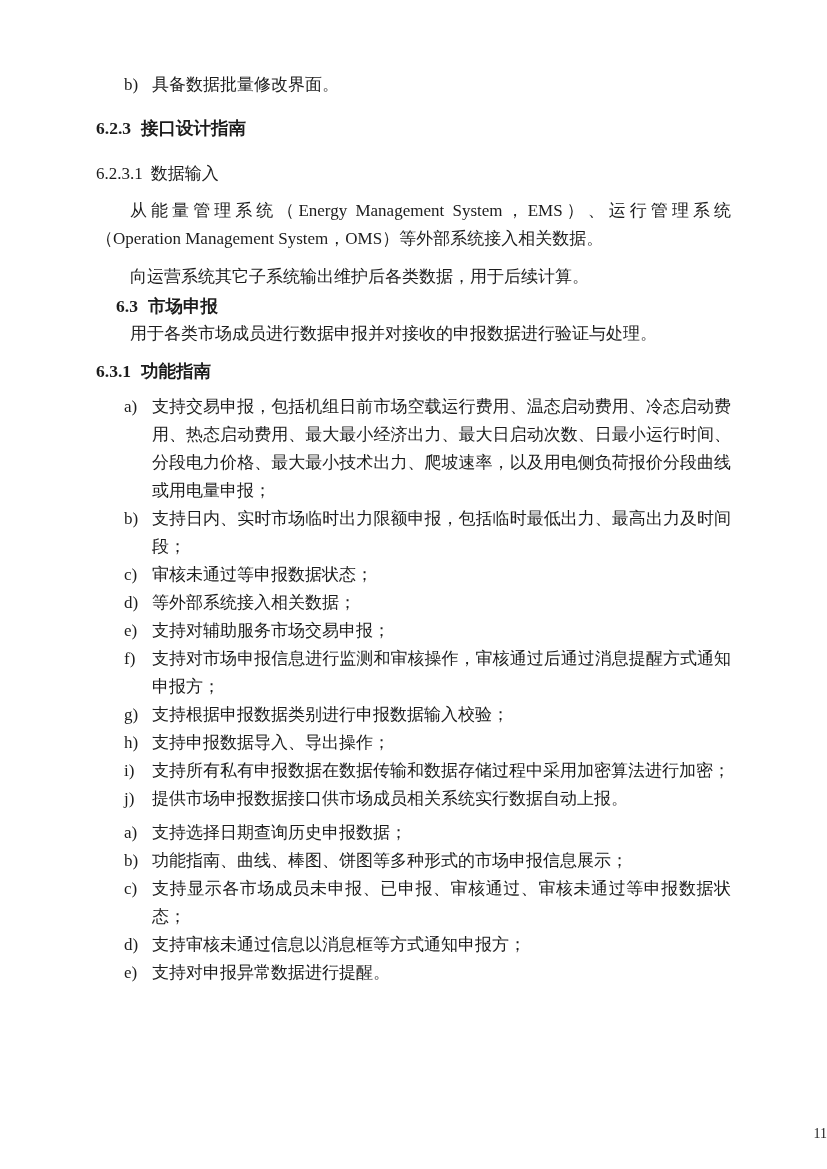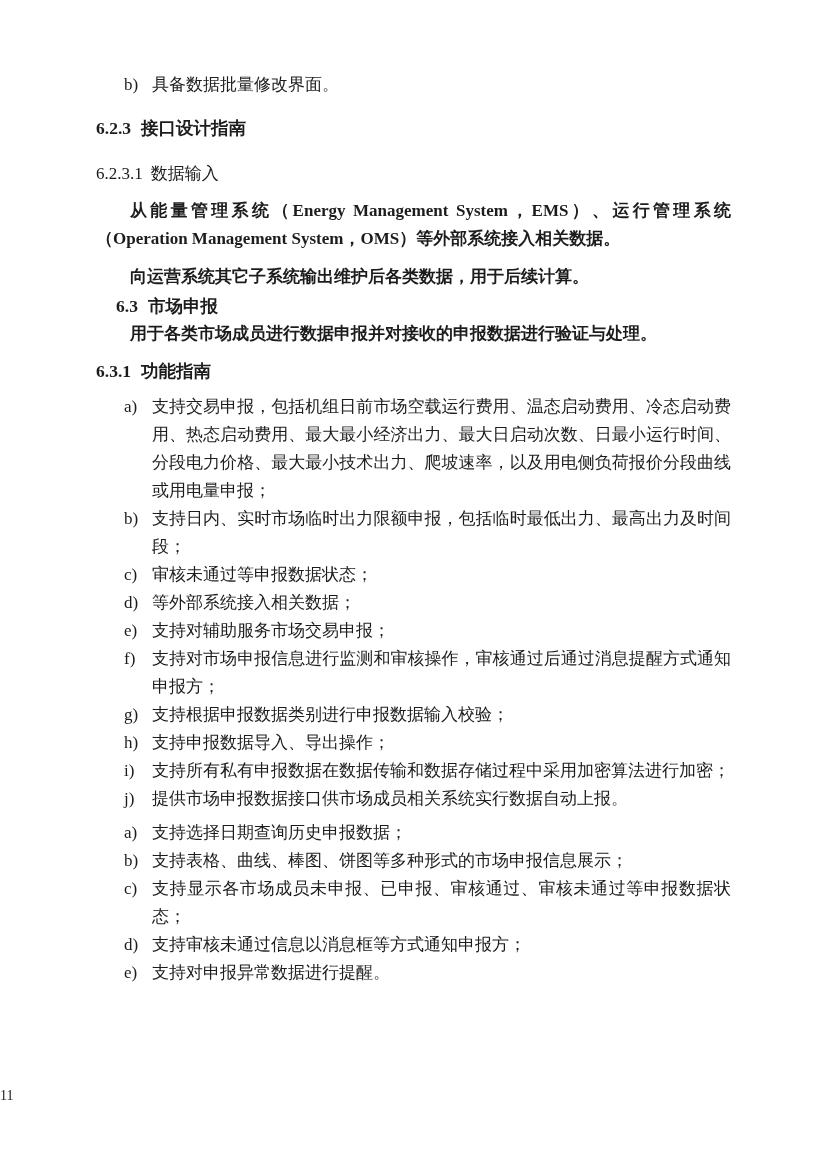--- a/index.html
+++ b/index.html
@@ -32,21 +32,20 @@
     font-size: 17px;
     line-height: 28px;
     font-weight: 400;
     margin: 0;
   }
   .heading-num { margin-right: 10px; }
   .heading-sub .heading-num { margin-right: 8px; }
   .para {
     margin: 0;
     text-indent: 2em;
-    font-weight: bold;
   }
   .doc-list { padding-left: 28px; margin: 0; }
   .doc-list-item { display: flex; }
   .doc-list-item .marker {
     width: 28px;
     flex-shrink: 0;
     text-align: left;
   }
   .doc-list-item .item-text { flex: 1; text-align: justify; }
   
@@ -54,22 +53,22 @@
   .mt-6  { margin-top: 6px; }
   .mt-7  { margin-top: 18px; }
   .mt-8  { margin-top: 8px; }
   .mt-9  { margin-top: 9px; }
   .mt-10 { margin-top: 10px; }
   .mt-13 { margin-top: 13px; }
   .mt-15 { margin-top: 15px; }
   .page-footer {
     position: absolute;
     left: 0; right: 0;
-    top: 1086px;
-    text-align: left;
+    top: 1124px;
+    text-align: right;
     font-size: 14px;
     line-height: 20px;
     color: #1c1c1c;
   }
 </style>
 </head>
 <body>
 
 <div class="page body-text">
 
@@ -147,21 +146,21 @@
   </div>
 
 
   <div class="doc-list mt-6">
     <div class="doc-list-item">
       <span class="marker">a)</span>
       <span class="item-text">支持选择日期查询历史申报数据；</span>
     </div>
     <div class="doc-list-item">
       <span class="marker">b)</span>
-      <span class="item-text">支持表格、曲线、棒图、饼图等多种形式的市场申报信息展示；</span>
+      <span class="item-text">功能指南、曲线、棒图、饼图等多种形式的市场申报信息展示；</span>
     </div>
     <div class="doc-list-item">
       <span class="marker">c)</span>
       <span class="item-text">支持显示各市场成员未申报、已申报、审核通过、审核未通过等申报数据状态；</span>
     </div>
     <div class="doc-list-item">
       <span class="marker">d)</span>
       <span class="item-text">支持审核未通过信息以消息框等方式通知申报方；</span>
     </div>
     <div class="doc-list-item">

